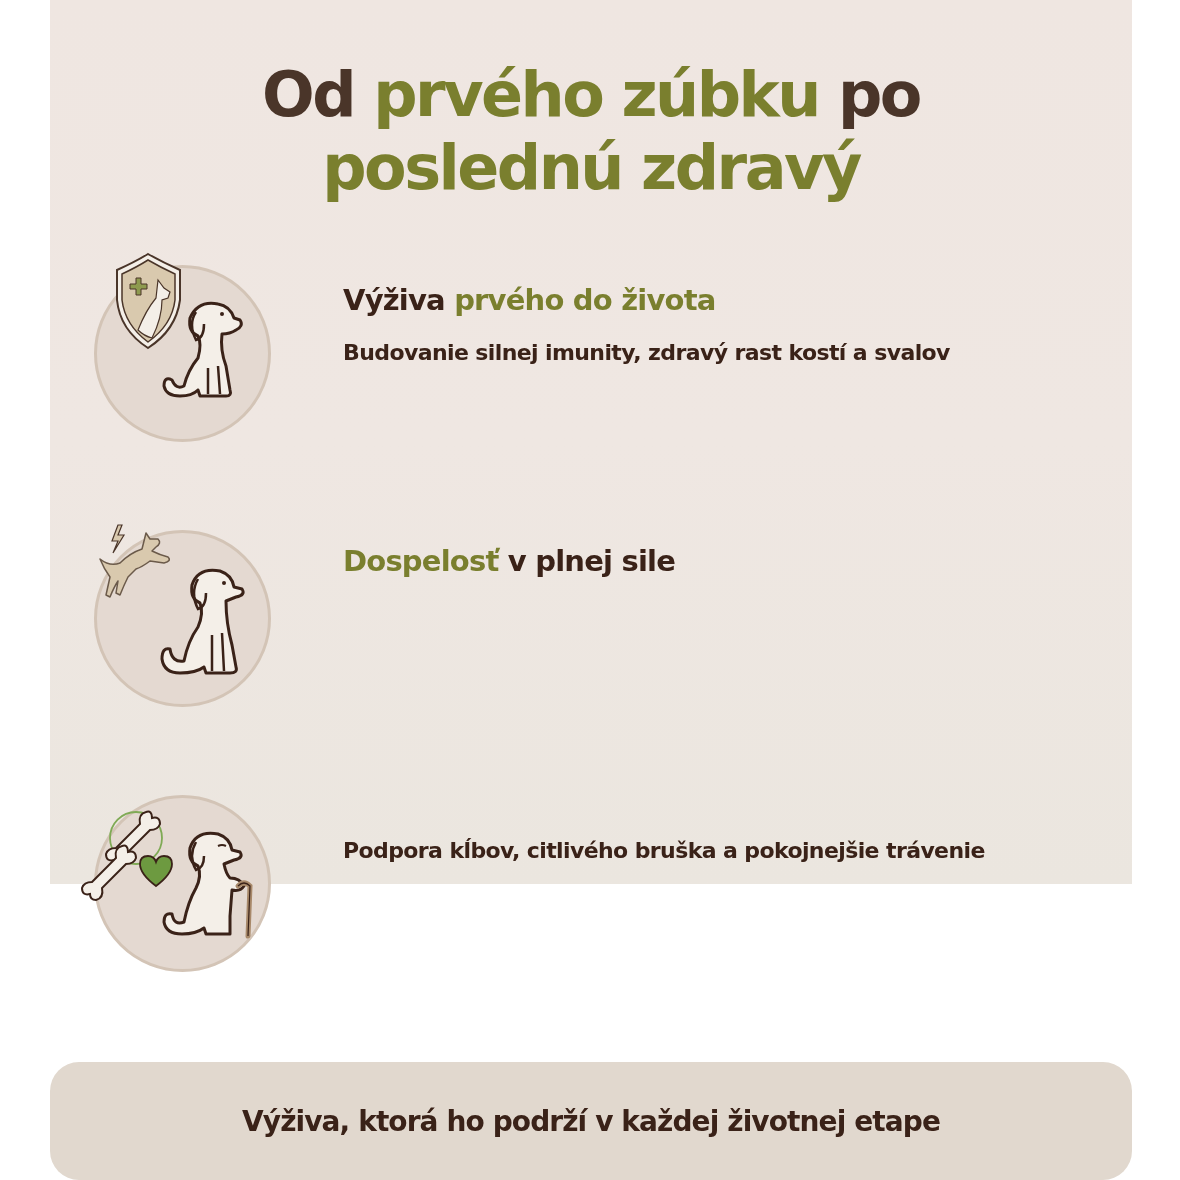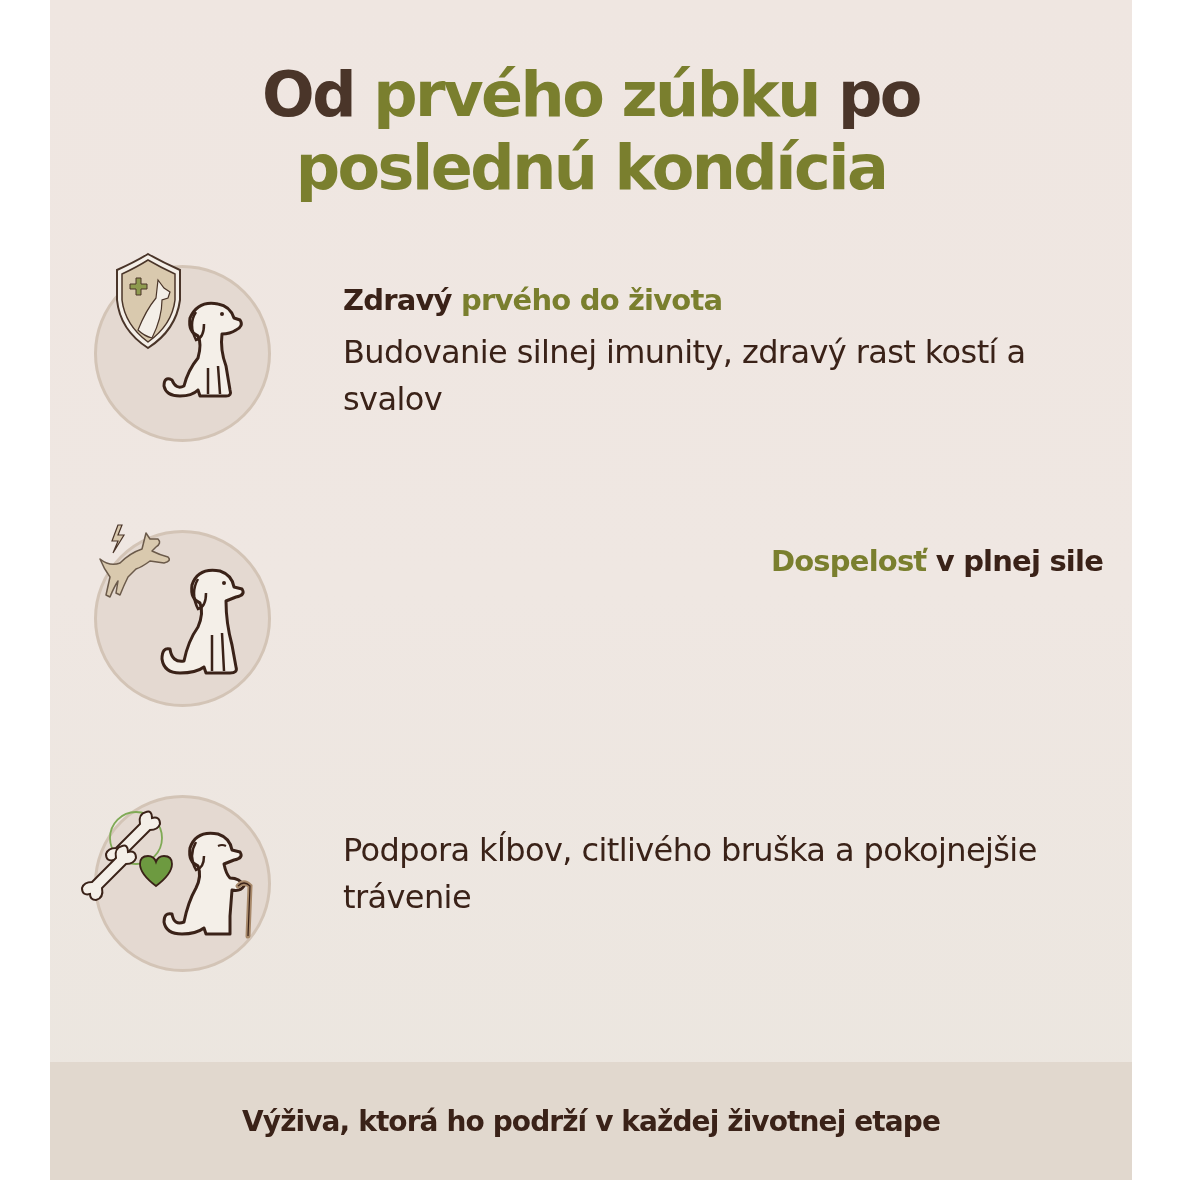--- a/index.html
+++ b/index.html
@@ -1,21 +1,21 @@
 <!DOCTYPE html>
 <html><head>
 <meta charset="utf-8">
 <style>
   html, body { margin: 0; padding: 0; }
   body {
     width: 1180px; height: 1180px; background: #ffffff; position: relative; overflow: hidden;
     font-family: "DejaVu Sans", "Liberation Sans", sans-serif;
   }
   .panel {
-    position: absolute; left: 50px; top: 0; width: 1082px; height: 1180px;
+    position: absolute; left: 50px; top: 0; width: 1082px; height: 884px;
     background: linear-gradient(180deg, #efe6e1 0%, #efe7e2 50%, #ebe6df 100%);
   }
   .title {
     position: absolute; left: 0; top: 58px; width: 1082px; text-align: center;
     font-family: "DejaVu Sans", sans-serif; font-weight: bold;
     font-size: 62px; line-height: 73px; letter-spacing: -2.5px;
     color: #4a3529; margin: 0;
   }
   .title .green { color: #7a7f2e; }
   .circle {
@@ -23,76 +23,76 @@
     background: #e4d9d1; border: 3px solid #d3c4b6; left: 44px;
   }
   .icon-svg { position: absolute; left: 30px; width: 200px; height: 200px; overflow: visible; }
   .stage { position: absolute; left: 293px; width: 760px; }
   .stage h2 {
     margin: 0; font-family: "DejaVu Sans", sans-serif; font-weight: bold;
     font-size: 29px; line-height: 38px; letter-spacing: -0.8px; color: #3a2218;
   }
   .stage h2 .green { color: #7a7f2e; }
   .stage p {
-    margin: 10px 0 0 0; font-family: "DejaVu Sans", sans-serif; font-weight: normal;
-    font-size: 32px; line-height: 47px; letter-spacing: -0.6px; color: #3a2218;
+    margin: 10px 0 0 0; font-family: "DejaVu Sans", sans-serif; font-weight: bold;
+    font-size: 22px; line-height: 47px; letter-spacing: -0.6px; color: #3a2218;
   }
   .footer {
     position: absolute; left: 0; top: 1062px; width: 1082px; height: 118px;
-    background: #e1d8ce; display: flex; align-items: center; justify-content: center;
+    background: #e1d8ce; display: flex; align-items: center; justify-content: center; border-radius: 29px;
   }
   .footer span {
     font-family: "DejaVu Sans", sans-serif; font-weight: bold; font-size: 28px;
     letter-spacing: -0.9px; color: #3a2218; margin-top: 0px;
   }
 </style>
 </head>
 <body>
 
 <div class="panel">
 
   <h1 class="title">
     <span>Od </span><span class="green">prvého zúbku</span><span> po</span><br>
-    <span class="green">poslednú kondícia</span>
+    <span class="green">poslednú zdravý</span>
   </h1>
 
   <div>
     <div class="circle" style="top:265px;"></div>
     <svg class="icon-svg" style="top:240px;" viewBox="0 0 200 200">
 
       <path d="M37 30 Q55 22 68 14 Q82 22 100 30 L100 60 Q96 90 68 108 Q40 90 37 60 Z" fill="#f4efe8" stroke="#4a3529" stroke-width="2"></path>
       <path d="M42 34 Q57 27 68 20 Q80 27 95 34 L95 60 Q92 85 68 102 Q45 85 42 60 Z" fill="#d9c9ae" stroke="#4a3529" stroke-width="1.5"></path>
       <path d="M58 90 Q66 70 76 58 L78 40 L84 48 L90 52 L88 58 L82 60 Q82 78 72 98 Q64 96 58 90 Z" fill="#f4efe8" stroke="#4a3529" stroke-width="1.2"></path>
       <path d="M50 44 h6 v-6 h5 v6 h6 v5 h-6 v6 h-5 v-6 h-6 Z" fill="#8e9a4f" stroke="#4a3529" stroke-width="1"></path>
 
       <path d="M110 78 Q118 60 138 64 Q150 66 154 78 L160 80 Q164 86 156 90 Q150 94 142 94 Q140 110 146 126 L150 150 Q152 156 146 156 L120 156 L118 150 Q112 156 100 156 Q86 156 84 146 Q84 136 92 140 Q96 150 104 146 Q108 130 118 118 Q122 104 118 96 Q108 92 110 78 Z" fill="#f4efe8" stroke="#3a2218" stroke-width="3" stroke-linejoin="round"></path>
       <path d="M116 72 Q108 84 116 100 Q124 98 124 84" fill="none" stroke="#3a2218" stroke-width="2.5"></path>
       <circle cx="142" cy="74" r="2" fill="#3a2218"></circle>
       <path d="M128 128 L128 154 M138 126 L140 154" fill="none" stroke="#3a2218" stroke-width="2.5"></path>
     </svg>
     <div class="stage" style="top:281px;">
-      <h2><span>Zdravý </span><span class="green">prvého do života</span></h2>
+      <h2><span>Výživa </span><span class="green">prvého do života</span></h2>
       <p>Budovanie silnej imunity, zdravý rast kostí a svalov</p>
     </div>
   </div>
 
   <div>
     <div class="circle" style="top:530px;"></div>
     <svg class="icon-svg" style="top:505px;" viewBox="0 0 200 200">
 
       <path d="M38 20 L32 36 L38 36 L33 48 L44 30 L38 30 L42 20 Z" fill="#d9c9ae" stroke="#4a3529" stroke-width="1.2"></path>
 
       <path d="M20 54 Q30 62 40 58 Q50 48 62 44 L66 28 L70 34 L78 34 Q82 38 76 42 L72 46 Q80 50 88 52 Q92 56 84 58 L70 56 Q62 62 56 64 L48 72 Q44 80 40 90 L36 88 L38 76 Q34 82 30 92 L26 90 L30 72 Q24 64 20 54 Z" fill="#d9c9ae" stroke="#6b5a4a" stroke-width="1.5" stroke-linejoin="round"></path>
 
       <path d="M112 80 Q118 62 140 66 Q152 70 154 82 L162 84 Q166 90 156 92 L146 96 Q146 118 152 140 L156 162 Q158 168 150 168 L126 168 L124 162 Q116 168 100 168 Q84 168 82 154 Q82 142 90 144 Q92 158 104 156 Q108 136 118 122 Q124 108 120 98 Q110 94 112 80 Z" fill="#f4efe8" stroke="#3a2218" stroke-width="3" stroke-linejoin="round"></path>
       <path d="M118 74 Q110 88 118 104 Q126 102 126 88" fill="none" stroke="#3a2218" stroke-width="2.5"></path>
       <circle cx="144" cy="78" r="2" fill="#3a2218"></circle>
       <path d="M132 130 L132 166 M142 128 L144 166" fill="none" stroke="#3a2218" stroke-width="2.5"></path>
     </svg>
-    <div class="stage" style="top:542px;text-align:right;">
+    <div class="stage" style="top:542px;">
       <h2><span class="green">Dospelosť</span><span> v plnej sile</span></h2>
     </div>
   </div>
 
   <div>
     <div class="circle" style="top:795px;"></div>
     <svg class="icon-svg" style="top:770px;" viewBox="0 0 200 200">
 
       <circle cx="56" cy="68" r="26" fill="none" stroke="#7faa55" stroke-width="1.8"></circle>
 

